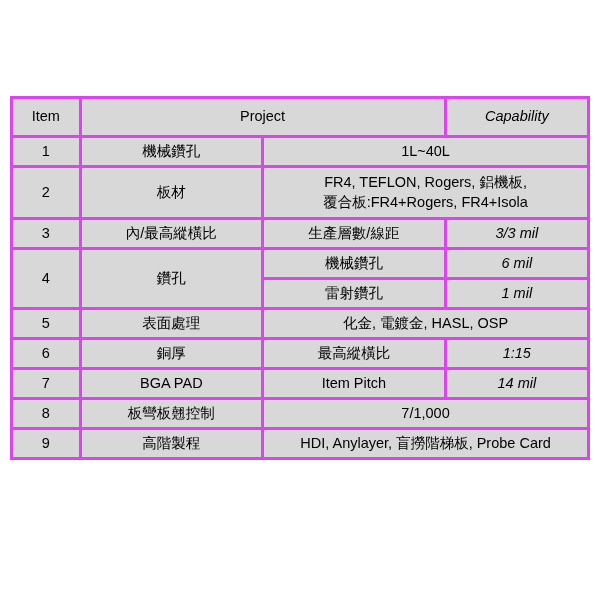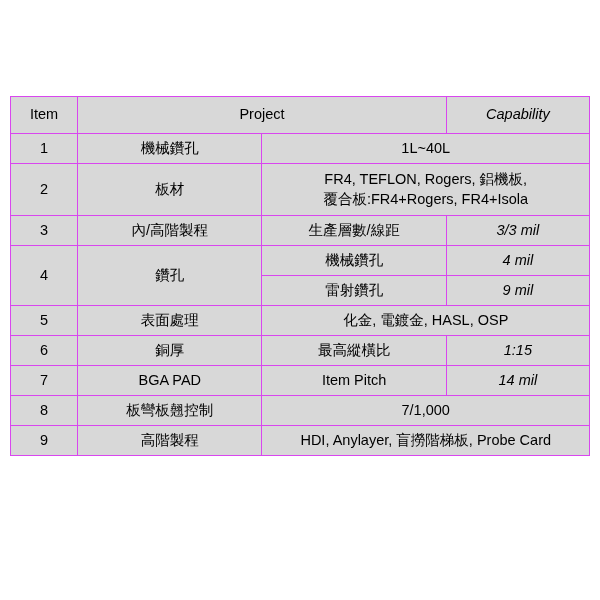--- a/index.html
+++ b/index.html
@@ -23,21 +23,21 @@
     top: 96px;
     width: 580px;
   }
   table.spec {
     border-collapse: collapse;
     width: 580px;
     table-layout: fixed;
     background: #d8d8d8;
   }
   table.spec td, table.spec th {
-    border: 1px solid #d946ef;
+    border: 3px solid #d946ef;
     text-align: center;
     vertical-align: middle;
     color: #000000;
     font-weight: normal;
     font-size: 14.5px;
     padding: 3px 2px;
     line-height: 1.35;
   }
   .col-item  { width: 48px; }
   .col-name  { width: 138px; }
@@ -73,34 +73,34 @@
           <td class="col-item">2</td>
           <td class="col-name">板材</td>
           <td class="col-proj two-line" colspan="2">
             <div>FR4, TEFLON, Rogers, 鋁機板,</div>
             <div>覆合板:FR4+Rogers, FR4+Isola</div>
           </td>
         </tr>
 
         <tr class="row-h">
           <td class="col-item">3</td>
-          <td class="col-name">內/高階製程</td>
+          <td class="col-name">內/最高縱橫比</td>
           <td class="col-proj">生產層數/線距</td>
           <td class="col-cap">3/3 mil</td>
         </tr>
 
         <tr class="row-h">
           <td class="col-item" rowspan="2">4</td>
           <td class="col-name" rowspan="2">鑽孔</td>
           <td class="col-proj">機械鑽孔</td>
-          <td class="col-cap">4 mil</td>
+          <td class="col-cap">6 mil</td>
         </tr>
         <tr class="row-h">
           <td class="col-proj">雷射鑽孔</td>
-          <td class="col-cap">9 mil</td>
+          <td class="col-cap">1 mil</td>
         </tr>
 
         <tr class="row-h">
           <td class="col-item">5</td>
           <td class="col-name">表面處理</td>
           <td class="col-proj" colspan="2">化金, 電鍍金, HASL, OSP</td>
         </tr>
 
         <tr class="row-h">
           <td class="col-item">6</td>

